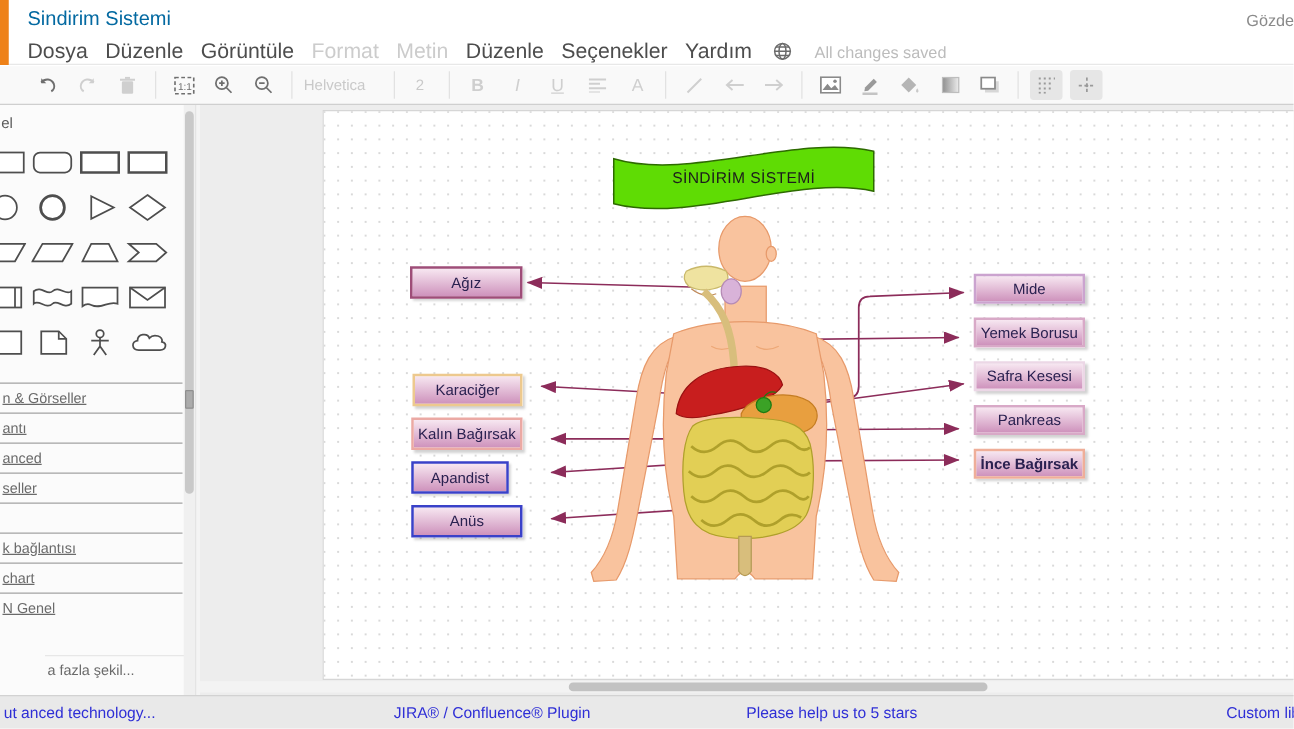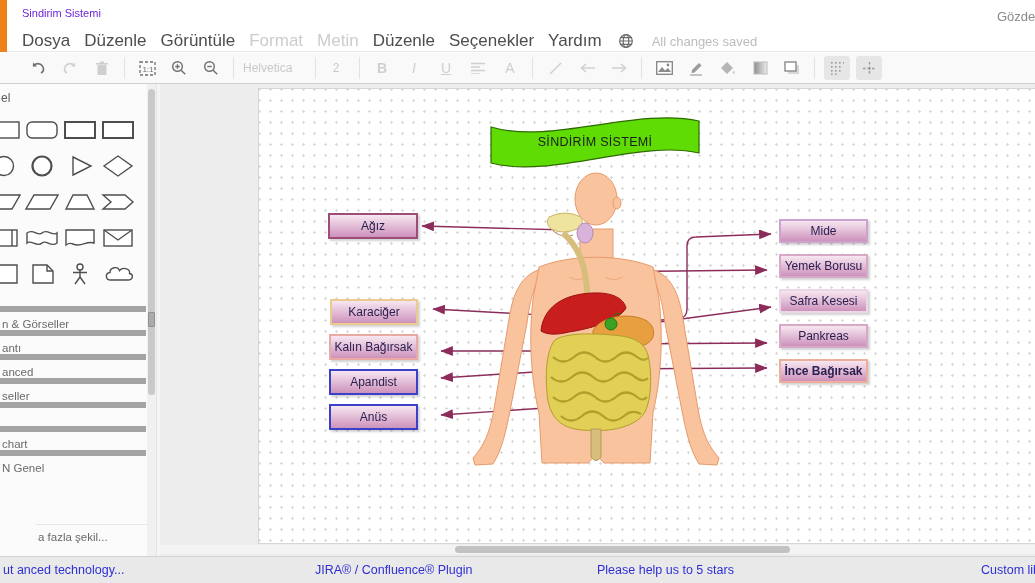--- a/index.html
+++ b/index.html
@@ -4,21 +4,21 @@
 <style>
   * { margin:0; padding:0; box-sizing:border-box; }
   html,body { width:1035px; height:583px; overflow:hidden;
     font-family:"Liberation Sans", sans-serif; background:#fff; }
   .app { position:relative; width:1035px; height:583px; background:#fff; }
 
   
   .header { position:absolute; left:0; top:0; right:0; height:52px; background:#fff;
     border-bottom:1px solid #e8e8e8; }
   .brand-stripe { position:absolute; left:0; top:0; width:7px; height:52px; background:#ee8118; }
-  .doc-title { position:absolute; left:22px; top:7px; font-size:11px; color:#6d28d9; }
+  .doc-title { position:absolute; left:22px; top:7px; font-size:16px; color:#0369a1; }
   .menubar { position:absolute; left:22px; top:31px; display:flex; align-items:center; gap:14px; }
   .menu-item { font-size:17px; color:#4d4d4d; cursor:pointer; white-space:nowrap; }
   .menu-item.disabled { color:#cccccc; cursor:default; }
   .globe { width:16px; height:16px; color:#6b6b6b; margin-left:2px; }
   .save-status { font-size:13px; color:#bcbcbc; margin-left:4px; white-space:nowrap; }
   .user-name { position:absolute; left:997px; top:9px; font-size:13px; color:#8a8a8a; white-space:nowrap; }
 
   
   .toolbar { position:absolute; left:0; top:53px; right:0; height:31px; background:#f9f9f9;
     border-bottom:1px solid #cfcfcf; display:flex; align-items:center; padding-left:16px; }
@@ -40,21 +40,21 @@
   .splitter { position:absolute; right:0; top:0; width:4px; bottom:0; background:#f4f4f4; border-left:1px solid #e4e4e4; }
   .split-grip { position:absolute; right:5px; top:228px; width:7px; height:15px; background:#ababab;
     border:1px solid #8f8f8f; border-radius:1px; }
   .section-label { position:absolute; left:1px; top:7px; font-size:12px; color:#5a5a5a; }
   .shape-grid { position:absolute; left:-15px; top:28px; width:156px; display:grid;
     grid-template-columns:repeat(4,38px); grid-auto-rows:36px; align-items:center; justify-items:center; }
   .shape-cell { width:34px; height:24px; display:flex; align-items:center; justify-content:center; cursor:pointer; }
   .shape-cell svg { stroke:#4e4e4e; fill:#ffffff; stroke-width:1.4; }
   .side-list { position:absolute; left:0; top:222px; width:146px; }
   .side-item { height:24px; line-height:24px; font-size:11.5px; color:#6a6a6a; padding-left:2px;
-    border-top:6px solid #a3a3a3; cursor:pointer; white-space:nowrap; overflow:hidden; }
+    border-top:1px solid #a3a3a3; cursor:pointer; white-space:nowrap; overflow:hidden;text-decoration:underline; }
   .side-more { position:absolute; left:0; bottom:8px; width:146px; height:24px; line-height:24px;
     font-size:11.5px; color:#6a6a6a; padding-left:2px; border-top:1px solid #e7e7e7; cursor:pointer;margin-left:36px; }
 
   
   .canvas-area { position:absolute; left:160px; top:84px; right:0; bottom:27px; background:#ededed; overflow:hidden; }
   .page { position:absolute; left:98px; top:4px; right:-2px; height:456px; background:#ffffff;
     border:1px solid #d6d6d6;
     background-image:radial-gradient(#d9d9d9 1px, transparent 1.2px);
     background-size:11px 11px; background-position:6px 6px; }
   .hscroll { position:absolute; left:0; right:0; bottom:2px; height:9px; background:#f3f3f3; }
@@ -367,20 +367,21 @@
           </svg>
         </div>
     </div>
 
     <div class="side-list" id="side-list">
         <div class="side-item">n &amp; Görseller</div>
         <div class="side-item">antı</div>
         <div class="side-item">anced</div>
         <div class="side-item">seller</div>
         <div class="side-item"></div>
+        <div class="side-item">k bağlantısı</div>
         <div class="side-item">chart</div>
         <div class="side-item">N Genel</div>
       </div>
     <div class="side-more">a fazla şekil...</div>
 
     <div class="side-scroll">
         <div class="side-thumb"></div>
       </div>
     <div class="splitter"></div>
     <div class="split-grip"></div>
@@ -450,21 +451,21 @@
       <div class="banner">
         <svg width="212" height="56" viewBox="0 0 212 56">
           <path id="banner-shape" d="M2,14 C62,32 148,-6 210,8 L210,40 C150,26 64,66 2,50 Z" stroke-width="1.2" fill="#5fdc04" stroke="#2d6a00"></path>
         </svg>
         <div class="banner-text">SİNDİRİM SİSTEMİ</div>
       </div>
 
       <div class="dg-label" style="left: 69px; top: 124px; width: 90px; height: 26px; border-color: rgb(158, 77, 120);">Ağız</div>
         <div class="dg-label" style="left: 71px; top: 210px; width: 88px; height: 26px; border-color: rgb(237, 201, 142);">Karaciğer</div>
         <div class="dg-label" style="left: 70px; top: 245px; width: 89px; height: 26px; border-color: rgb(235, 169, 164);">Kalın Bağırsak</div>
-        <div class="dg-label" style="left: 70px; top: 280px; width: 89px; height: 26px; border-color: rgb(58, 65, 200);">Apandist</div>
+        <div class="dg-label" style="left: 70px; top: 280px; width: 78px; height: 26px; border-color: rgb(58, 65, 200);">Apandist</div>
         <div class="dg-label" style="left: 70px; top: 315px; width: 89px; height: 26px; border-color: rgb(58, 65, 200);">Anüs</div>
         <div class="dg-label" style="left: 520px; top: 130px; width: 89px; height: 24px; border-color: rgb(203, 163, 207);">Mide</div>
         <div class="dg-label" style="left: 520px; top: 165px; width: 89px; height: 24px; border-color: rgb(216, 169, 199);">Yemek Borusu</div>
         <div class="dg-label" style="left: 520px; top: 200px; width: 89px; height: 24px; border-color: rgb(236, 215, 230);">Safra Kesesi</div>
         <div class="dg-label" style="left: 520px; top: 235px; width: 89px; height: 24px; border-color: rgb(216, 169, 199);">Pankreas</div>
         <div class="dg-label" style="left: 520px; top: 270px; width: 89px; height: 24px; border-color: rgb(239, 174, 153); font-weight: bold;">İnce Bağırsak</div>
     </div>
 
     <div class="hscroll">
       <div class="hscroll-thumb"></div>

